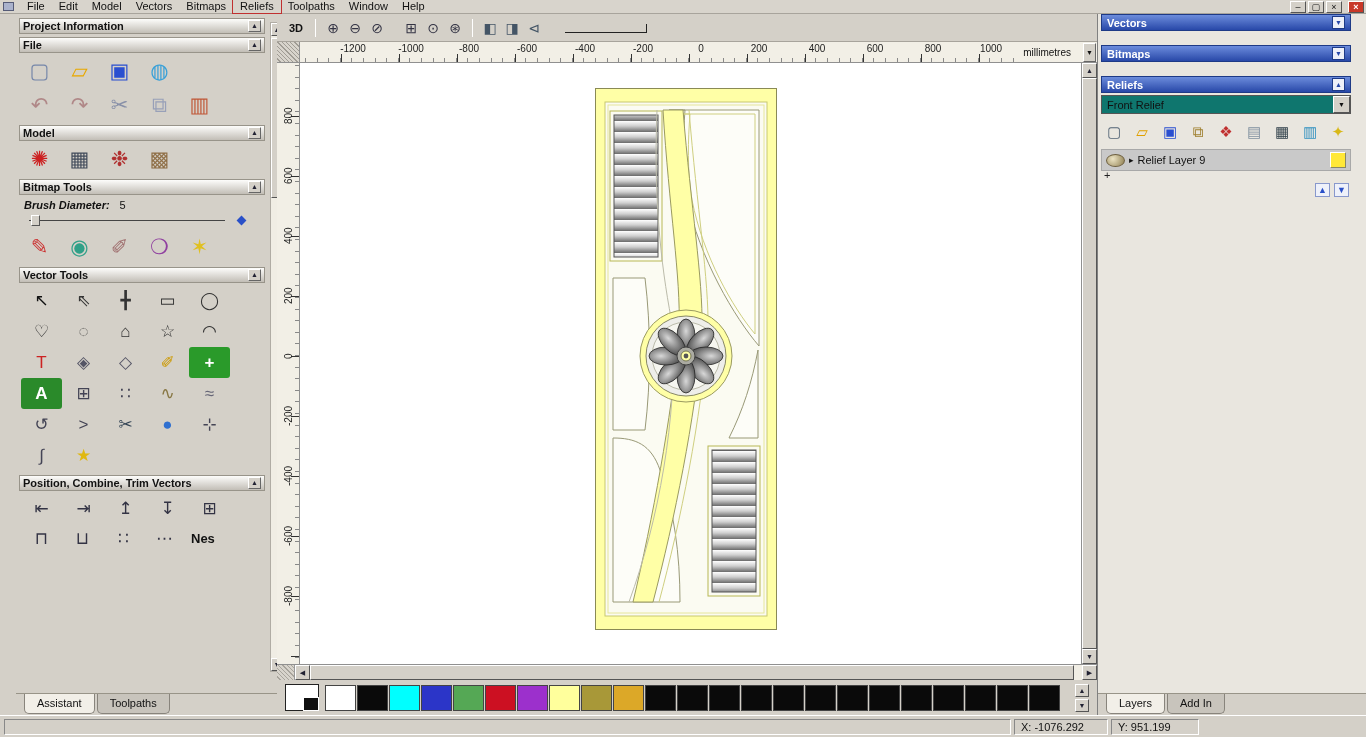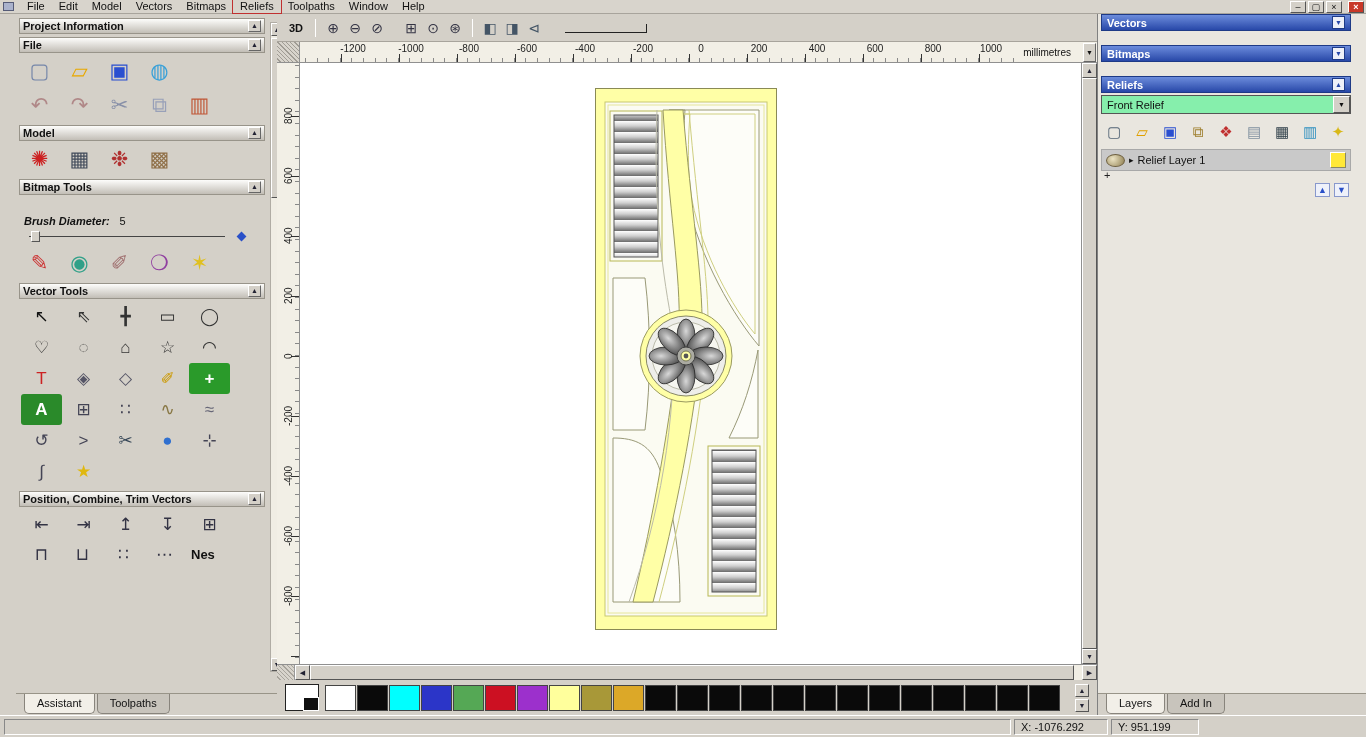--- a/index.html
+++ b/index.html
@@ -20,21 +20,21 @@
   .col-left{position:absolute;left:16px;top:14px;width:277px;height:701px;background:#d4d0c8;border-right:1px solid #808080}
   .lp-content{position:absolute;left:0;top:0;width:252px;height:679px;overflow:hidden;padding:1px 3px}
   .sec-h{height:16px;display:flex;align-items:center;background:linear-gradient(#fdfdfb,#c2beb6);border:1px solid #98948a;margin:3px 0 1px;padding:0 3px;font-weight:bold}
   .sec-btn{margin-left:auto;width:13px;height:12px;font-size:7px;line-height:10px;text-align:center;background:#d4d0c8;border:1px solid;border-color:#fff #666 #666 #fff;color:#223;cursor:pointer}
   .proj-grid{display:grid;grid-template-columns:106px 1fr;padding:2px 4px;line-height:15px}
   .b{font-weight:bold}
   .icon-row{display:flex;align-items:center;gap:5px;padding:2px 3px}
   .big-icon{width:35px;height:30px;display:flex;align-items:center;justify-content:center;font-size:21px;cursor:pointer}
   .tool-icon{width:41px;height:31px;display:flex;align-items:center;justify-content:center;font-size:17px;cursor:pointer}
   .vgrid{display:grid;grid-template-columns:repeat(5,42px);padding:1px 2px}
-  .brush-row{display:flex;gap:10px;padding:19px 5px 1px}
+  .brush-row{display:flex;gap:10px;padding:3px 5px 1px}
   .brush-label{font-weight:bold;font-style:italic}
   .slider{position:relative;height:15px;margin:1px 10px 2px}
   .slider-line{position:absolute;left:0;right:30px;top:7px;border-top:1px solid #444}
   .slider-thumb{position:absolute;left:2px;top:2px;width:9px;height:11px;background:#d4d0c8;border:1px solid;border-color:#fff #555 #555 #fff}
   .slider-dot{position:absolute;right:10px;top:4px;width:7px;height:7px;background:#2a50c8;transform:rotate(45deg)}
   .pos-partial{display:flex;align-items:center;padding:0 2px;height:26px;overflow:hidden}
   .pos-partial .tool-icon{height:26px}
   .nest-label{font-weight:bold;font-size:13px;margin-left:6px}
   .lp-scrollbar{position:absolute;right:8px;top:8px;width:14px;height:650px;background:#f0ede4;border:1px solid #b0aca4;display:flex;flex-direction:column}
   .sb-btn{background:#d4d0c8;border:1px solid;border-color:#fff #555 #555 #fff;font-size:7px;text-align:center;color:#223;cursor:pointer}
@@ -79,21 +79,21 @@
   .swatch-selector::after{content:"";position:absolute;right:-1px;bottom:-1px;width:14px;height:12px;background:#101010;border:1px solid #fff}
   .swatch{width:31px;height:26px;border:1px solid #444;cursor:pointer}
   .palette-arrows{margin-left:auto;display:flex;flex-direction:column;gap:2px}
   .palette-arrows .sb-btn{width:14px;height:13px;line-height:11px}
 
   
   .col-right{position:absolute;left:1097px;top:14px;width:269px;height:701px;background:#e9e6df;border-left:1px solid #808080}
   .rp-bar{height:17px;margin:0 15px 0 3px;display:flex;align-items:center;background:linear-gradient(180deg,#6c8cdc,#2848a8);color:#fff;font-weight:bold;padding:0 5px;border:1px solid #1e3a86}
   .rp-gap{height:14px}
   .rp-btn{margin-left:auto;width:13px;height:13px;background:#eef0f8;color:#2848a8;font-size:7px;line-height:11px;text-align:center;border:1px solid #1e3a86;cursor:pointer}
-  .rp-select{margin:2px 15px 0 3px;height:19px;background:#86efac;border:1px solid #555;display:flex;align-items:center;padding-left:5px}
+  .rp-select{margin:2px 15px 0 3px;height:19px;background:#0f766e;border:1px solid #555;display:flex;align-items:center;padding-left:5px}
   .dd-btn{margin-left:auto;width:17px;height:17px;background:#d4d0c8;border:1px solid;border-color:#fff #555 #555 #fff;font-size:7px;text-align:center;line-height:15px;cursor:pointer}
   .rp-icons{display:flex;gap:4px;margin:7px 15px 0 4px}
   .rp-icons .tool-icon{width:24px;height:22px;font-size:15px}
   .layer-row{margin:6px 15px 0 3px;height:22px;background:#c9c9c9;border:1px solid #a8a8a8;display:flex;align-items:center;padding:0 4px;gap:4px;cursor:pointer}
   .vis-icon{width:19px;height:13px;border-radius:50%;background:radial-gradient(circle at 35% 35%,#ece4c4,#8e7e50);border:1px solid #6e6040}
   .caret{font-size:9px;line-height:9px}
   .layer-colour-btn{margin-left:auto;width:16px;height:16px;background:#ffe838;border:1px solid;border-color:#fff #886 #886 #fff;cursor:pointer}
   .layer-plus{margin-left:6px;height:10px;font-size:11px;line-height:8px;color:#222}
   .layer-updown{display:flex;justify-content:flex-end;gap:4px;margin:2px 17px 0 0}
   .layer-updown .tool-icon{width:15px;height:14px;font-size:9px;border:1px solid #8898cc;background:#eef1fa}
@@ -451,21 +451,21 @@
         <span class="tool-icon" style="color: rgb(160, 128, 48);">⧉</span>
         <span class="tool-icon" style="color: rgb(192, 48, 48);">❖</span>
         <span class="tool-icon" style="color: rgb(128, 144, 160);">▤</span>
         <span class="tool-icon" style="color: rgb(48, 64, 74);">▦</span>
         <span class="tool-icon" style="color: rgb(48, 144, 192);">▥</span>
         <span class="tool-icon" style="color: rgb(216, 184, 24);">✦</span>
       </div>
     <div class="layer-row">
       <span class="vis-icon"></span>
       <span class="caret">▸</span>
-      <span>Relief Layer 1</span>
+      <span>Relief Layer 9</span>
       <span class="layer-colour-btn"></span>
     </div>
     <div class="layer-plus">+</div>
     <div class="layer-updown">
         <span class="tool-icon" style="color: rgb(42, 80, 200);">▲</span>
         <span class="tool-icon" style="color: rgb(42, 80, 200);">▼</span>
       </div>
     <div class="rp-tabs">
       <span class="tab active">Layers</span>
       <span class="tab">Add In</span>

